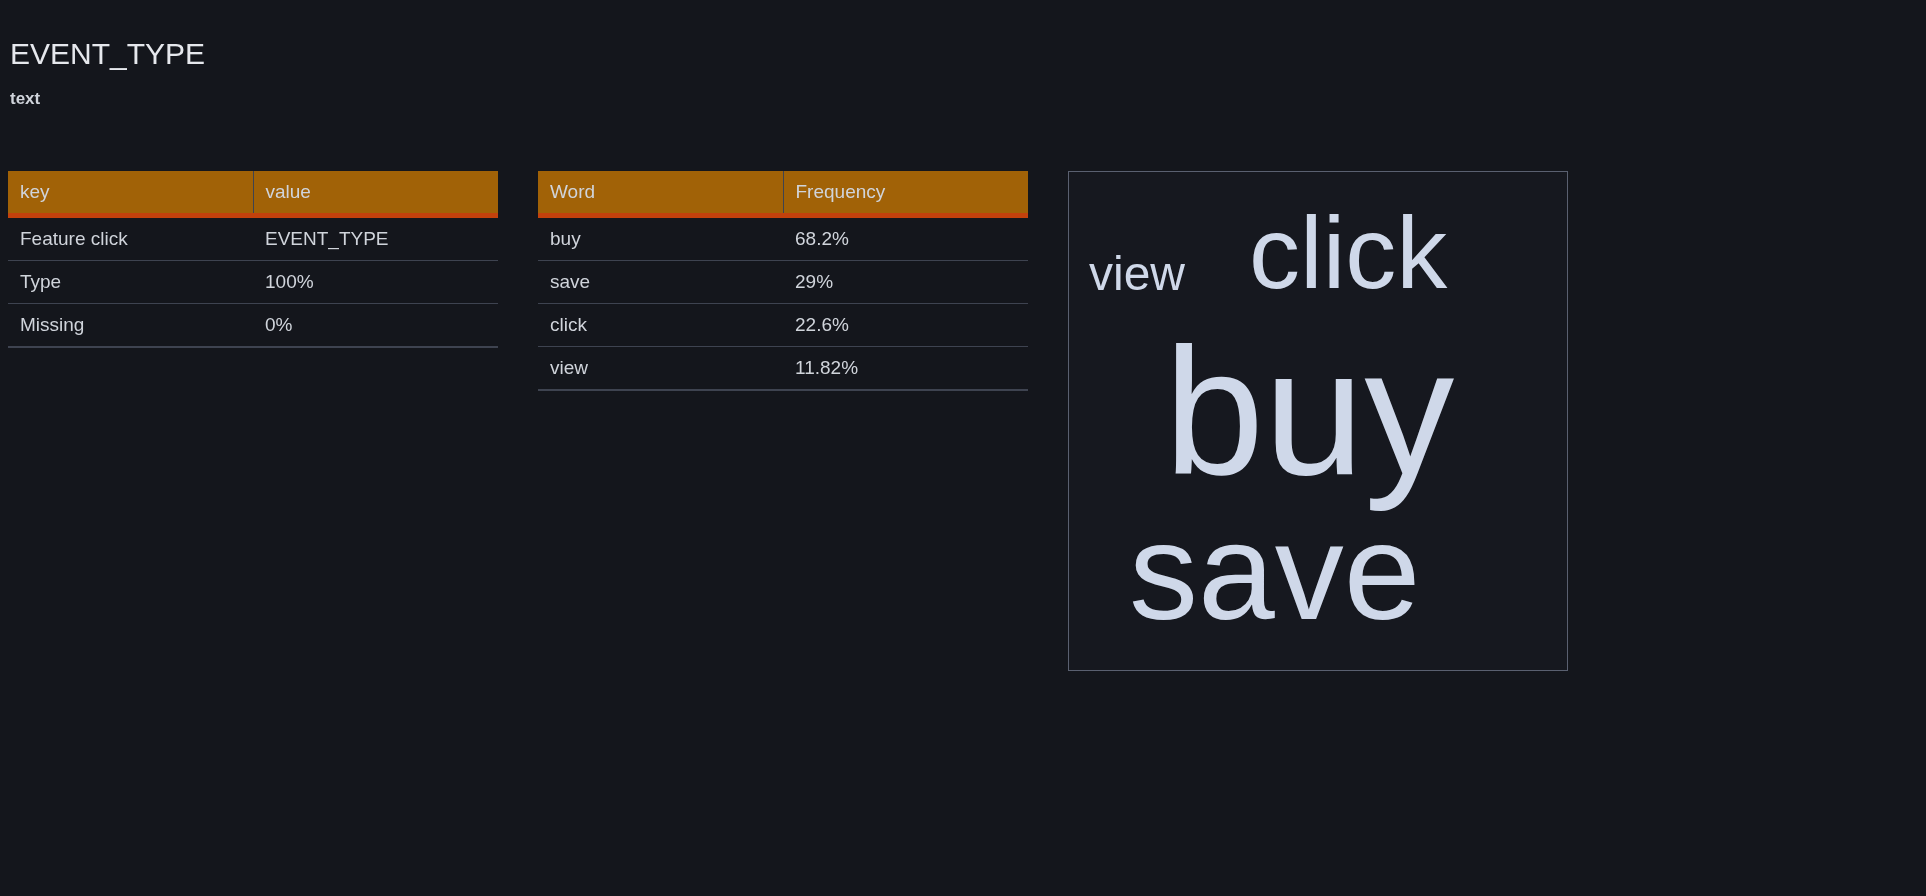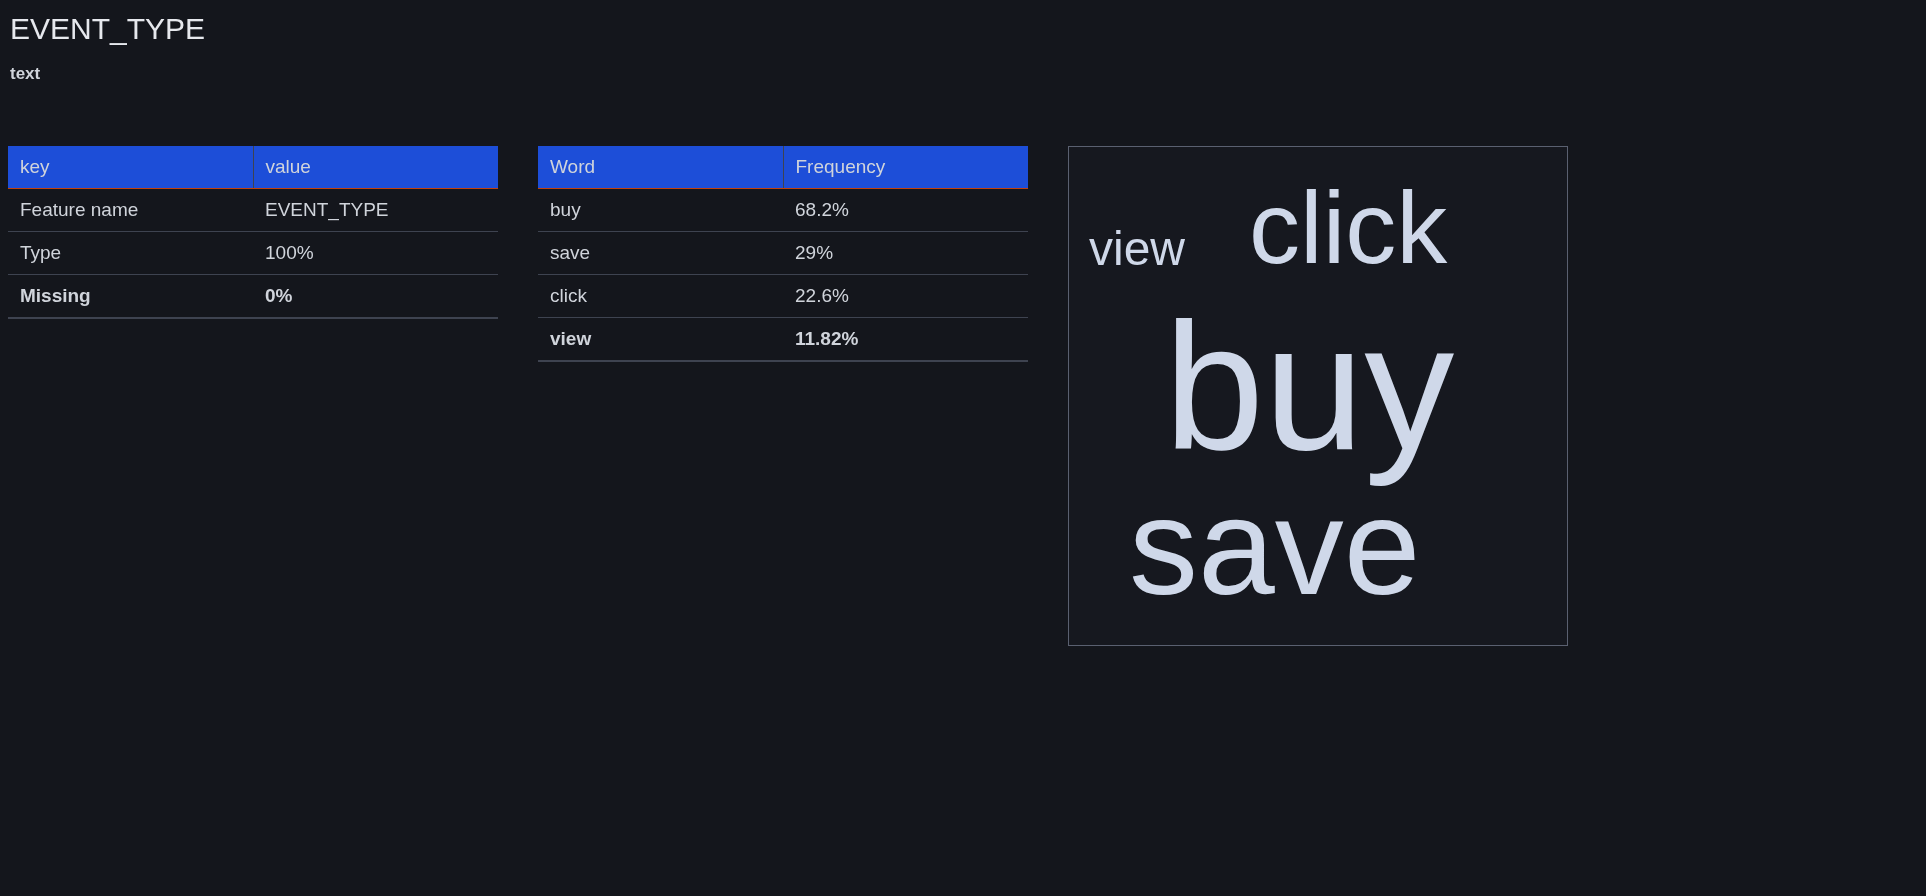--- a/index.html
+++ b/index.html
@@ -7,20 +7,21 @@
     width: 1926px;
     height: 896px;
     background: #14161c;
     color: #d0d4db;
     font-family: "Amazon Ember", "Helvetica Neue", Arial, sans-serif;
     font-size: 18px;
     overflow: hidden;
   }
   .page {
     padding: 12px 8px 8px 8px;
+    margin-top: 25px;
   }
   .title {
     font-size: 30px;
     font-weight: 500;
     color: #e6e8ed;
     margin-bottom: 18px;
     margin-left: 2px;
   }
   .subtitle {
     font-size: 17px;
@@ -41,27 +42,27 @@
   }
   .tbl th, .tbl td {
     text-align: left;
     padding: 10px 12px 10px 12px;
     font-size: 19px;
     font-weight: 400;
     color: #d0d4db;
     border-bottom: 1px solid #3e4350;
   }
   .tbl thead th {
-    background: #1d4ed8;
-    border-bottom: 1px solid #c2410c;
+    background: #a16207;
+    border-bottom: 5px solid #c2410c;
     font-weight: 400;
   }
   .tbl thead th:first-child { border-right: 1px solid #3e4350; }
   .tbl.freq thead th:first-child { border-right: 1px solid #3e4350; }
-  .tbl tbody tr:last-child td { border-bottom: 2px solid #3e4350; font-weight: bold; }
+  .tbl tbody tr:last-child td { border-bottom: 2px solid #3e4350; }
 
   .cloud-wrap {
     width: 500px;
   }
   .cloud {
     width: 500px;
     height: 500px;
     border: 1px solid #5a6070;
     position: relative;
     background: #16181f;
@@ -96,21 +97,21 @@
           <col style="width:50%">
         </colgroup>
       <thead>
         <tr>
           <th>key</th>
           <th>value</th>
         </tr>
       </thead>
       <tbody>
         <tr>
-          <td>Feature name</td>
+          <td>Feature click</td>
           <td>EVENT_TYPE</td>
         </tr>
         <tr>
           <td>Type</td>
           <td>100%</td>
         </tr>
         <tr>
           <td>Missing</td>
           <td>0%</td>
         </tr>

